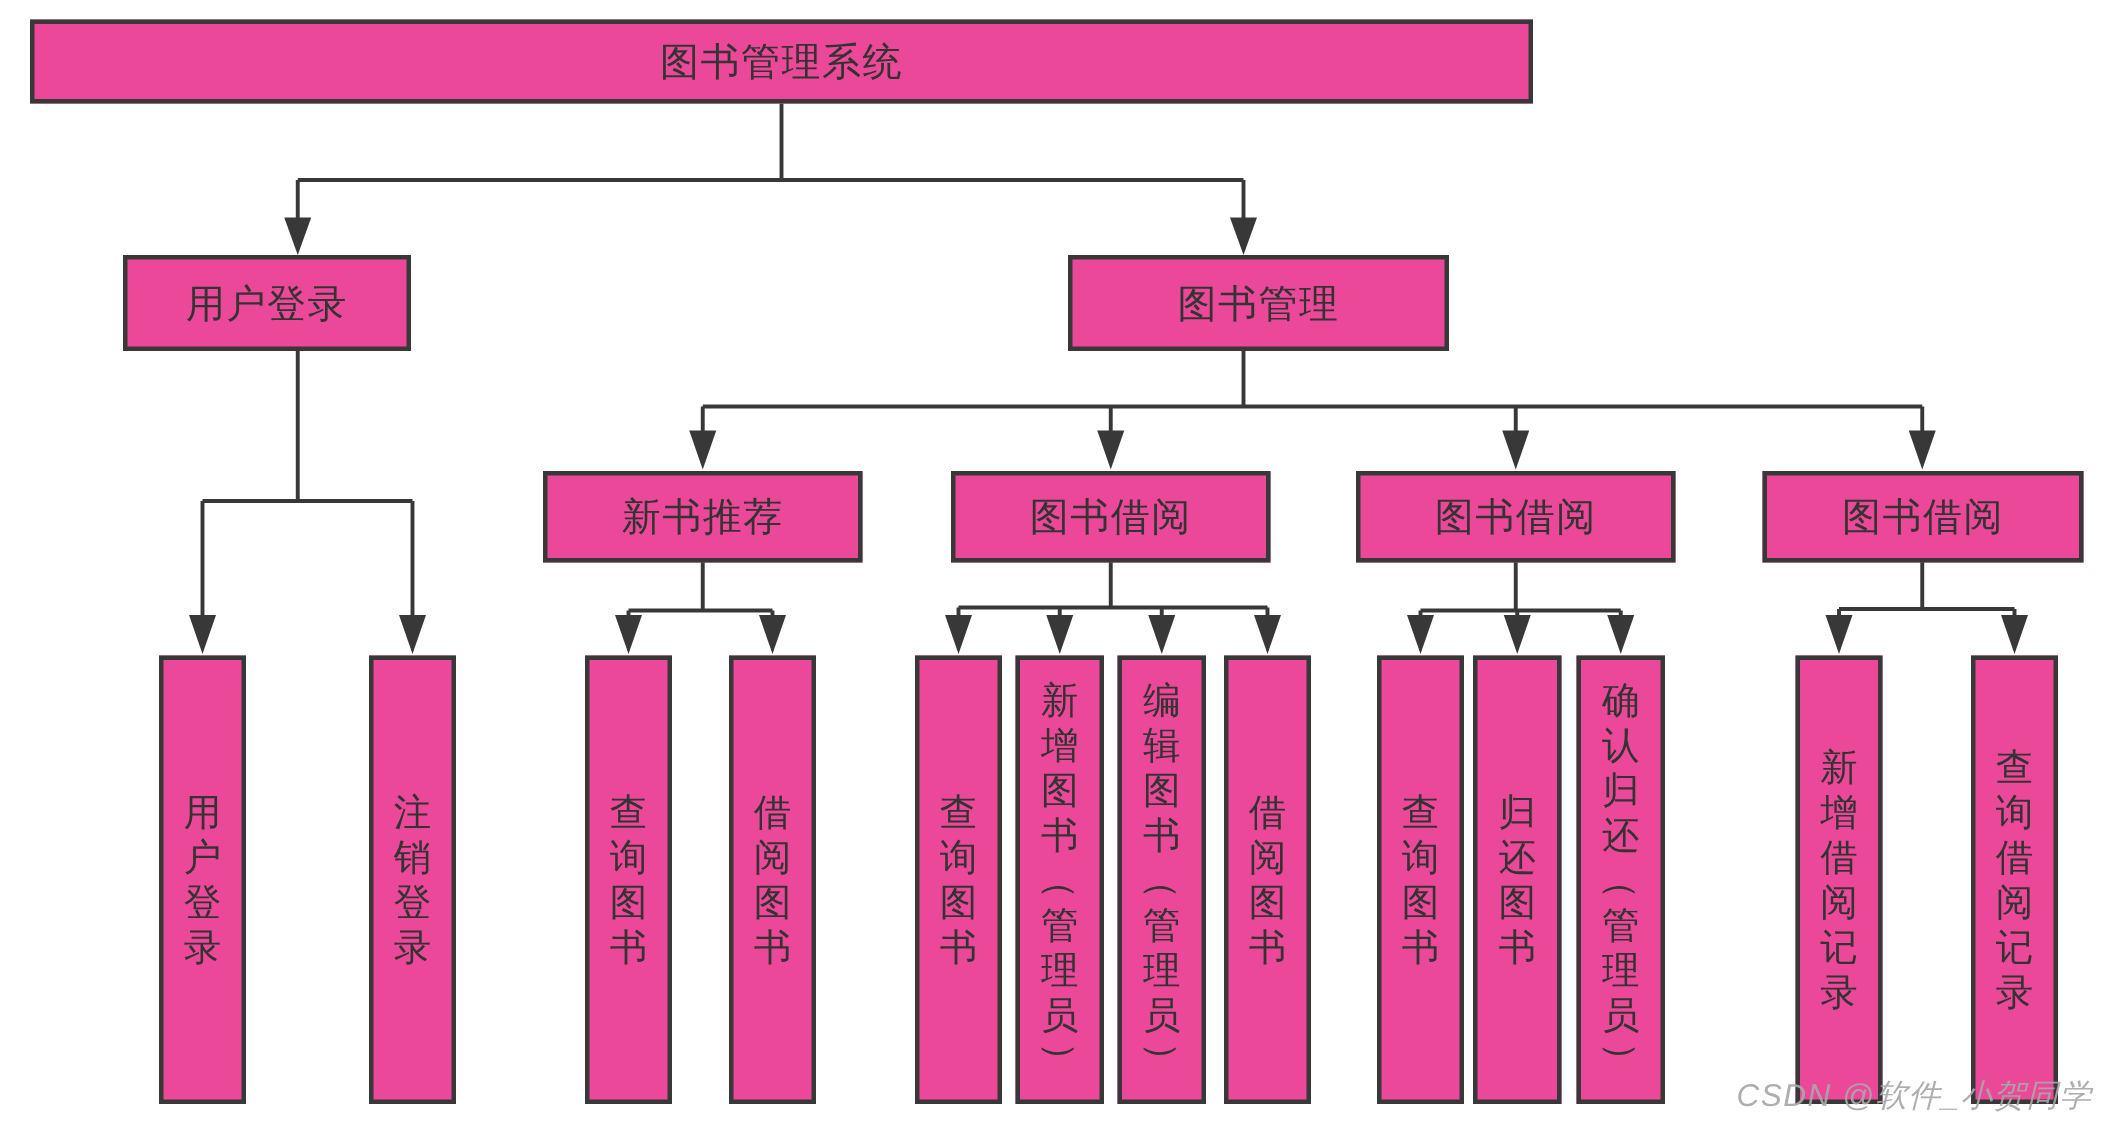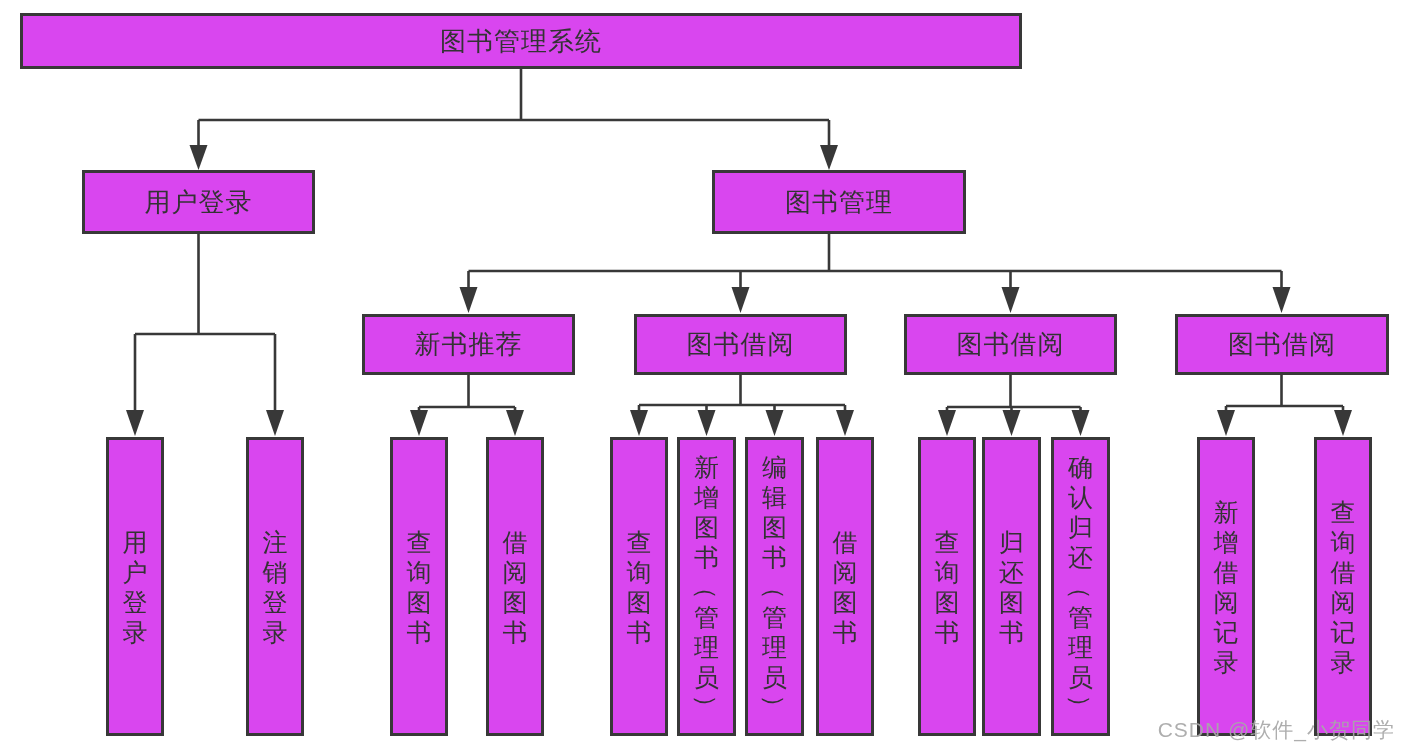--- a/index.html
+++ b/index.html
@@ -17,21 +17,21 @@
     overflow:hidden;
   }
   .connectors{
     position:absolute;left:0;top:0;width:1405px;height:747px;
     color:var(--line);
   }
   .node{
     position:absolute;
     box-sizing:border-box;
     border:3px solid var(--line);
-    background:#d946ef;
+    background:#ec4899;
     display:flex;
     align-items:center;
     justify-content:center;
     color:var(--text);
     font-size:26px;
     letter-spacing:1px;
     white-space:nowrap;
     z-index:2;
   }
   .vnode{
@@ -51,20 +51,21 @@
   }
   .watermark{
     position:absolute;
     right:10px;
     bottom:3px;
     font-size:21px;
     color:var(--wm);
     opacity:.92;
     letter-spacing:1px;
     z-index:5;
+    font-style:italic;
   }
 </style>
 </head>
 <body>
 
 <div class="canvas">
 
   <svg class="connectors" viewBox="0 0 1405 747" xmlns="http://www.w3.org/2000/svg" aria-hidden="true">
     <path fill="none" stroke="currentColor" stroke-width="2.6" d="
       M521 69 V120 M198.5 120 H829 M198.5 120 V146 M829 120 V146
@@ -92,21 +93,21 @@
       <polygon points="938,410 956,410 947,436"></polygon>
       <polygon points="1002.5,410 1020.5,410 1011.5,436"></polygon>
       <polygon points="1071.5,410 1089.5,410 1080.5,436"></polygon>
       <polygon points="1217,410 1235,410 1226,436"></polygon>
       <polygon points="1334,410 1352,410 1343,436"></polygon>
     </g>
   </svg>
 
   <div class="node" style="left:20px;top:13px;width:1002px;height:56px">图书管理系统</div>
 
-  <div class="node" style="left:82px;top:170px;width:233px;height:64px">用户登录</div>
+  <div class="node" style="left:82px;top:170px;width:192px;height:64px">用户登录</div>
   <div class="node" style="left:712px;top:170px;width:254px;height:64px">图书管理</div>
 
   <div class="node" style="left:362px;top:314px;width:213px;height:61px">新书推荐</div>
   <div class="node" style="left:634px;top:314px;width:213px;height:61px">图书借阅</div>
   <div class="node" style="left:904px;top:314px;width:213px;height:61px">图书借阅</div>
   <div class="node" style="left:1175px;top:314px;width:214px;height:61px">图书借阅</div>
 
   <div class="node vnode vtext" style="left:106px;top:437px;width:58px;height:299px">
       <span class="vchar">用</span>
       <span class="vchar">户</span>

